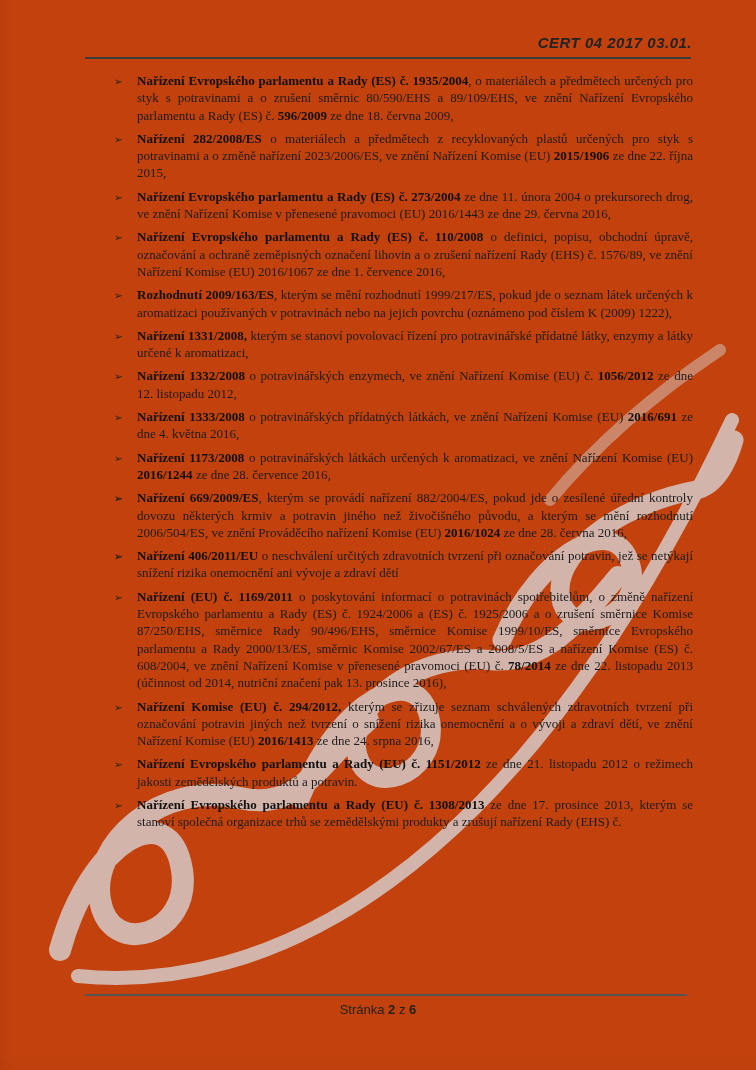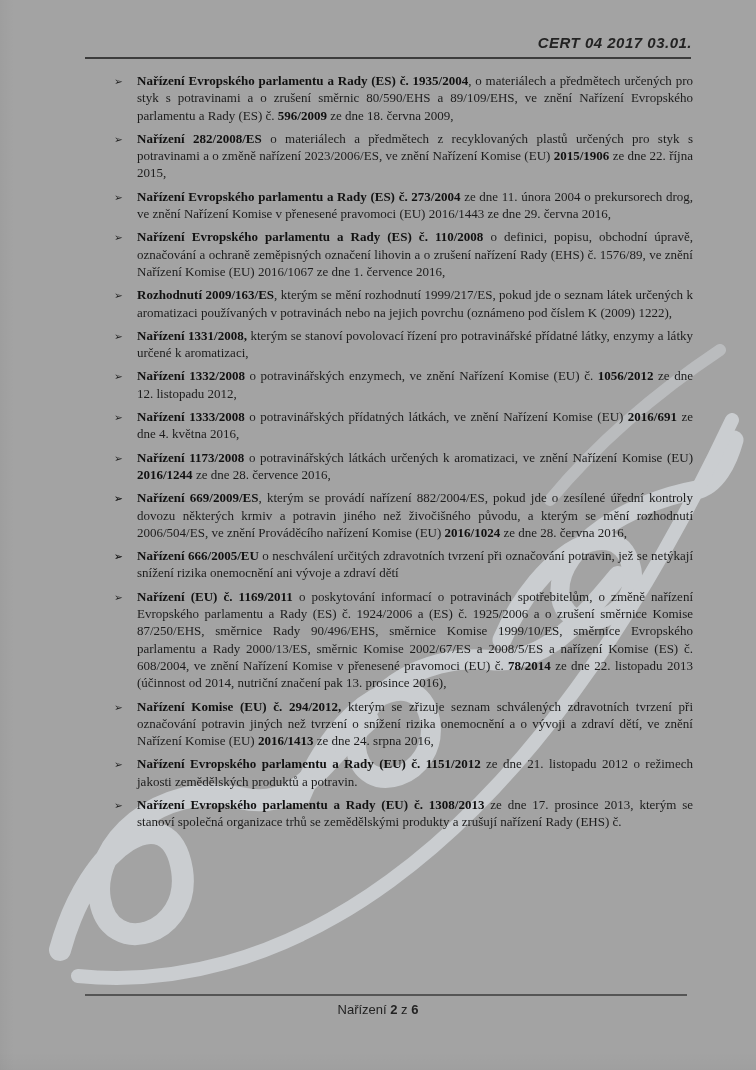--- a/index.html
+++ b/index.html
@@ -5,21 +5,21 @@
   html, body {
     margin: 0;
     padding: 0;
     background: #e8e8e8;
   }
   .page {
     position: relative;
     width: 756px;
     height: 1070px;
     margin: 0 auto;
-    background: #a3a3a3;
+    background: #c2410c;
     overflow: hidden;
     font-family: "Liberation Serif", serif;
     color: #1c1c1c;
   }
   
   .page::after {
     content: "";
     position: absolute;
     inset: 0;
     pointer-events: none;
@@ -136,23 +136,23 @@
       <li class="reg-item"><span class="bullet">➢</span><span><b>Nařízení Evropského parlamentu a Rady (ES) č. 273/2004</b><span> ze dne 11. února 2004 o prekursorech drog, ve znění Nařízení Komise v přenesené pravomoci (EU) 2016/1443 ze dne 29. června 2016,</span></span></li>
       <li class="reg-item"><span class="bullet">➢</span><span><b>Nařízení Evropského parlamentu a Rady (ES) č. 110/2008</b><span> o definici, popisu, obchodní úpravě, označování a ochraně zeměpisných označení lihovin a o zrušení nařízení Rady (EHS) č. 1576/89, ve znění Nařízení Komise (EU) 2016/1067 ze dne 1. července 2016,</span></span></li>
       <li class="reg-item"><span class="bullet">➢</span><span><b>Rozhodnutí 2009/163/ES</b><span>, kterým se mění rozhodnutí 1999/217/ES, pokud jde o seznam látek určených k aromatizaci používaných v potravinách nebo na jejich povrchu (oznámeno pod číslem K (2009) 1222),</span></span></li>
       <li class="reg-item"><span class="bullet">➢</span><span><b>Nařízení 1331/2008,</b><span> kterým se stanoví povolovací řízení pro potravinářské přídatné látky, enzymy a látky určené k aromatizaci,</span></span></li>
       <li class="reg-item"><span class="bullet">➢</span><span><b>Nařízení 1332/2008</b><span> o potravinářských enzymech, ve znění Nařízení Komise (EU) č. </span><b>1056/2012</b><span> ze dne 12. listopadu 2012,</span></span></li>
       <li class="reg-item"><span class="bullet">➢</span><span><b>Nařízení 1333/2008</b><span> o potravinářských přídatných látkách, ve znění Nařízení Komise (EU) </span><b>2016/691</b><span> ze dne 4. května 2016,</span></span></li>
       <li class="reg-item"><span class="bullet">➢</span><span><b>Nařízení 1173/2008</b><span> o potravinářských látkách určených k aromatizaci, ve znění Nařízení Komise (EU) </span><b>2016/1244</b><span> ze dne 28. července 2016,</span></span></li>
       <li class="reg-item"><span class="bullet">➢</span></li>
       <li class="reg-item"><span class="bullet">➢</span><span><b>Nařízení 669/2009/ES</b><span>, kterým se provádí nařízení 882/2004/ES, pokud jde o zesílené úřední kontroly dovozu některých krmiv a potravin jiného než živočišného původu, a kterým se mění rozhodnutí 2006/504/ES, ve znění Prováděcího nařízení Komise (EU) </span><b>2016/1024</b><span> ze dne 28. června 2016,</span></span></li>
       <li class="reg-item"><span class="bullet">➢</span></li>
-      <li class="reg-item"><span class="bullet">➢</span><span><b>Nařízení 666/2005/EU</b><span> o neschválení určitých zdravotních tvrzení při označování potravin, jež se netýkají snížení rizika onemocnění ani vývoje a zdraví dětí</span></span></li>
+      <li class="reg-item"><span class="bullet">➢</span><span><b>Nařízení 406/2011/EU</b><span> o neschválení určitých zdravotních tvrzení při označování potravin, jež se netýkají snížení rizika onemocnění ani vývoje a zdraví dětí</span></span></li>
       <li class="reg-item"><span class="bullet">➢</span><span><b>Nařízení (EU) č. 1169/2011</b><span>  o poskytování informací o potravinách spotřebitelům, o změně nařízení Evropského parlamentu a Rady (ES) č. 1924/2006 a (ES) č. 1925/2006 a o zrušení směrnice Komise 87/250/EHS, směrnice Rady 90/496/EHS, směrnice Komise 1999/10/ES, směrnice Evropského parlamentu a Rady 2000/13/ES, směrnic Komise 2002/67/ES a 2008/5/ES a nařízení Komise (ES) č. 608/2004, ve znění Nařízení Komise v přenesené pravomoci (EU) č. </span><b>78/2014</b><span> ze dne 22. listopadu 2013 (účinnost od 2014, nutriční značení pak 13. prosince 2016),</span></span></li>
       <li class="reg-item"><span class="bullet">➢</span><span><b>Nařízení Komise (EU) č. 294/2012,</b><span> kterým se zřizuje seznam schválených zdravotních tvrzení při označování potravin jiných než tvrzení o snížení rizika onemocnění a o vývoji a zdraví dětí, ve znění Nařízení Komise (EU) </span><b>2016/1413</b><span> ze dne 24. srpna 2016,</span></span></li>
       <li class="reg-item"><span class="bullet">➢</span><span><b>Nařízení Evropského parlamentu a Rady (EU) č. 1151/2012</b><span> ze dne 21. listopadu 2012 o režimech jakosti zemědělských produktů a potravin.</span></span></li>
       <li class="reg-item"><span class="bullet">➢</span><span><b>Nařízení Evropského parlamentu a Rady (EU) č. 1308/2013</b><span> ze dne 17. prosince 2013, kterým se stanoví společná organizace trhů se zemědělskými produkty a zrušují nařízení Rady (EHS) č.</span></span></li>
     </ul>
 
   <div class="footer-rule"></div>
-  <div class="page-number" id="page-number"><span>Nařízení </span><b>2</b><span> z </span><b>6</b></div>
+  <div class="page-number" id="page-number"><span>Stránka </span><b>2</b><span> z </span><b>6</b></div>
 
 </div>
 
 </body></html>

